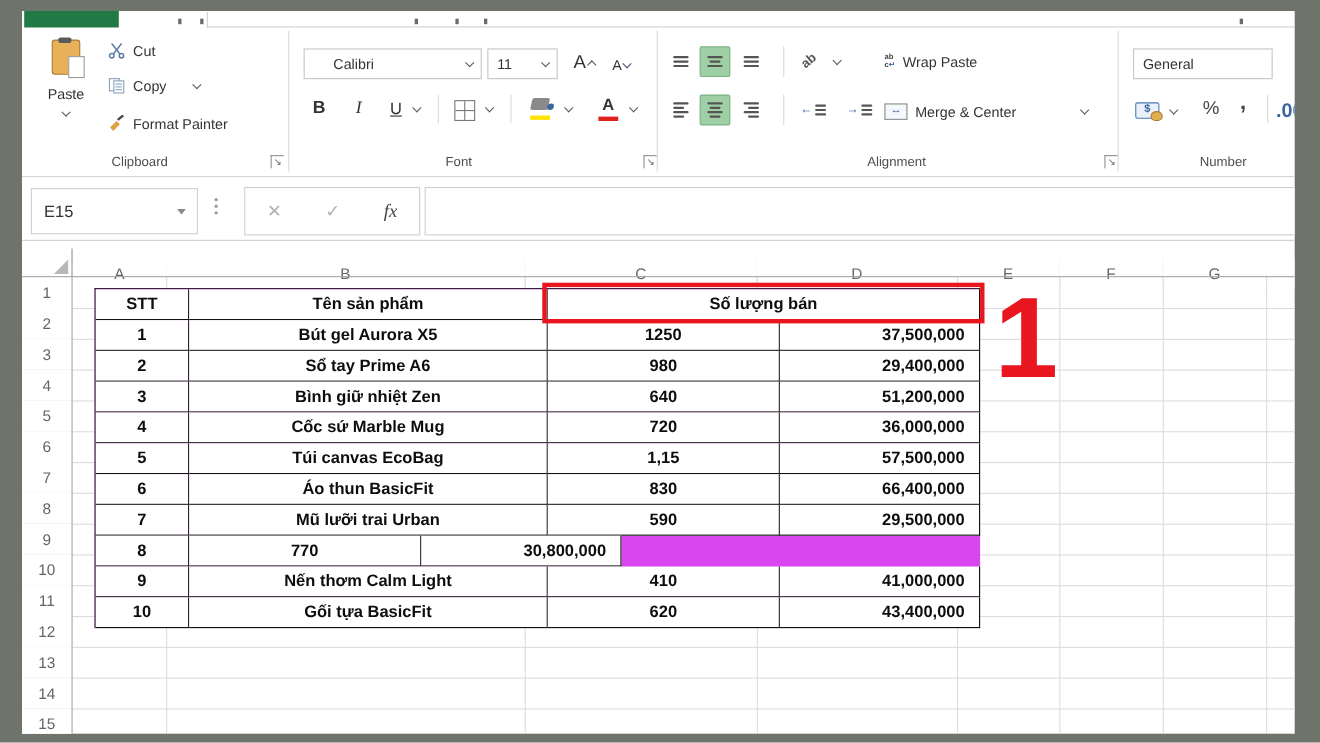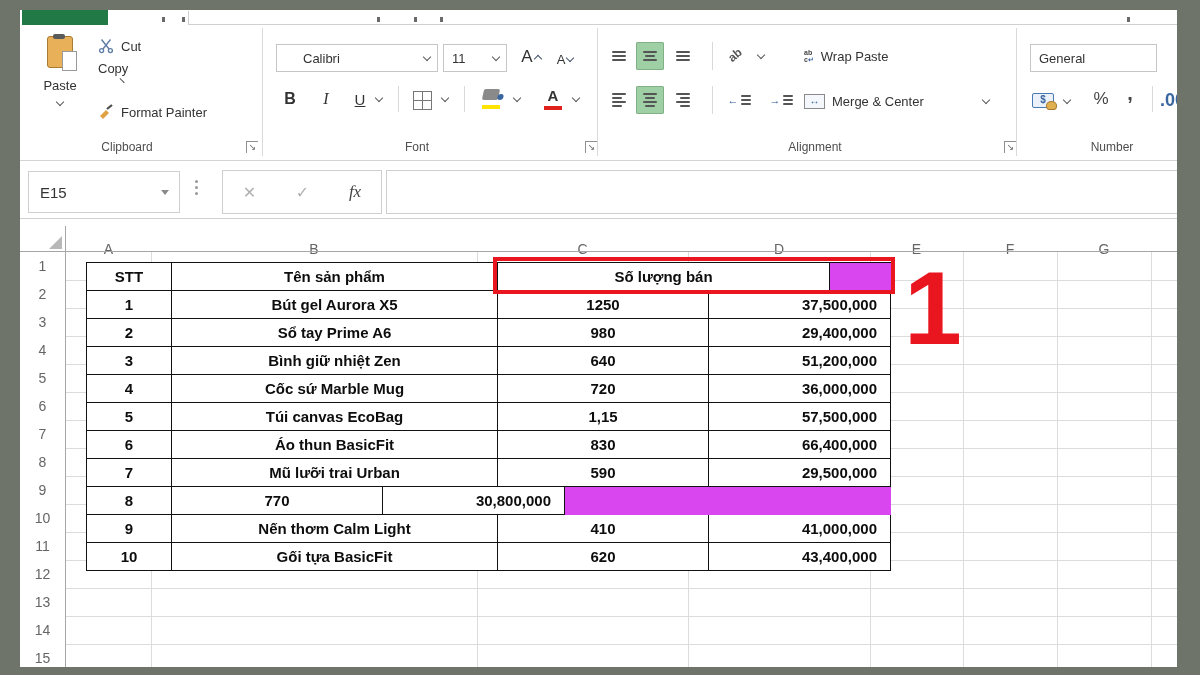--- a/index.html
+++ b/index.html
@@ -54,21 +54,21 @@
   .dots{display:flex;flex-direction:column;gap:3px;}
   .dots i{width:3px;height:3px;border-radius:50%;background:#9a9a9a;display:block;}
   
   .colhdr{position:absolute;top:226px;height:26px;line-height:26px;text-align:center;font-size:14px;color:#656565;border-right:1px solid #d4d4d4;background:#fff;}
   .rowhdr{position:absolute;width:45px;height:28px;line-height:28px;text-align:center;font-size:14px;color:#656565;border-bottom:1px solid #d4d4d4;background:#fff;}
   
   .sheet-table{position:absolute;left:66px;top:252px;border-left:1px solid #111;border-top:1px solid #111;background:#d946ef;z-index:2;}
   .trow{display:flex;}
   .tcell{box-sizing:border-box;height:28px;line-height:27px;border-right:1px solid #111;border-bottom:1px solid #111;font-size:15px;color:#0d0d0d;text-align:center;font-weight:600;background:#fff;overflow:hidden;}
   .tcell.th{font-weight:700;}
-  .w-a{width:85px}.w-b{width:326px}.w-c{width:211px}.w-d{width:182px}.w-cd{width:332px}
+  .w-a{width:85px}.w-b{width:326px}.w-c{width:211px}.w-d{width:182px}.w-cd{width:393px}
   .tcell.num-r{text-align:right;padding-right:13px;}
   .redbox{position:absolute;left:473px;top:247px;width:402px;height:37px;border:4px solid var(--red);box-sizing:border-box;z-index:4;}
   .step1{position:absolute;left:884px;top:246px;font-size:104px;line-height:1;font-weight:700;color:var(--red);z-index:4;}
   .remnant{position:absolute;top:17px;width:3px;height:5px;background:#6a6a6a;}
 </style>
 </head>
 <body>
 
 <div class="stage">
   <div class="app">
@@ -100,21 +100,21 @@
         <svg width="16" height="16" viewBox="0 0 16 16">
             <g stroke="#5f7ea6" stroke-width="1.4" fill="none">
               <line x1="3.5" y1="1.5" x2="11" y2="11"></line>
               <line x1="12.5" y1="1.5" x2="5" y2="11"></line>
               <circle cx="3.6" cy="12.6" r="2"></circle>
               <circle cx="12.4" cy="12.6" r="2"></circle>
             </g>
           </svg>
         <span class="rlabel">Cut</span>
       </div>
-      <div class="riblink" style="left:78px;top:44px;height:20px;flex-direction:column;">
+      <div class="riblink" style="left:78px;top:58px;height:20px;">
         <svg width="16" height="16" viewBox="0 0 16 16">
             <rect x="1.5" y="1.5" width="9" height="11" fill="#fff" stroke="#8aa0bb"></rect>
             <rect x="5.5" y="3.5" width="9" height="11" fill="#fff" stroke="#8aa0bb"></rect>
             <line x1="7" y1="6.5" x2="13" y2="6.5" stroke="#9ab0c8"></line>
             <line x1="7" y1="9" x2="13" y2="9" stroke="#9ab0c8"></line>
             <line x1="7" y1="11.5" x2="13" y2="11.5" stroke="#9ab0c8"></line>
           </svg>
         <span class="rlabel">Copy</span>
         <span class="chev" style="margin-left:18px;"></span>
       </div>

